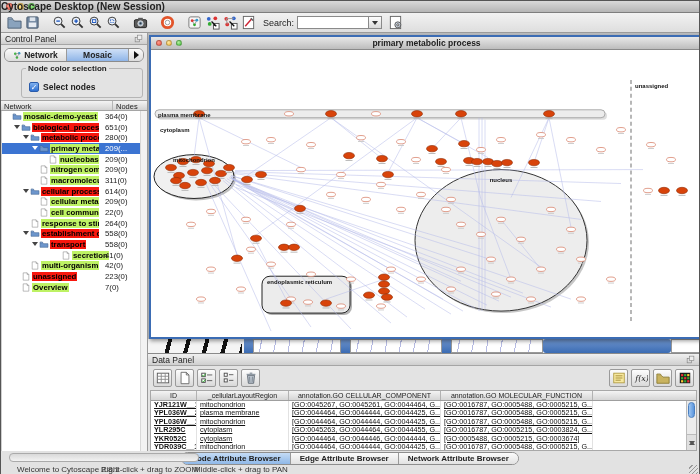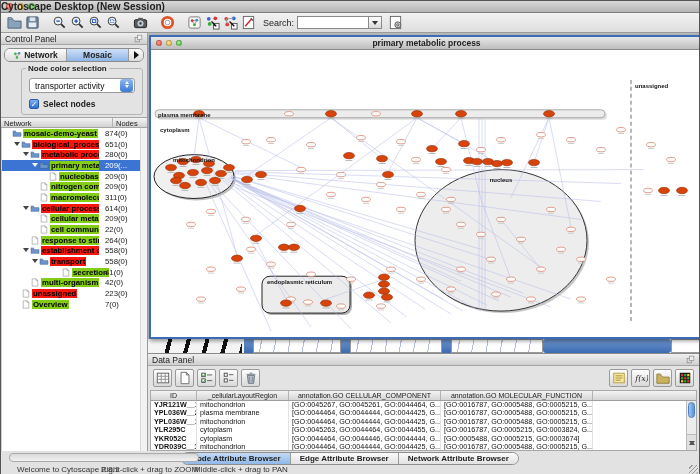--- a/index.html
+++ b/index.html
@@ -65,21 +65,21 @@
   .tree-header .c1 { flex:1; border-right:1px solid #b5b5b5; }
   .tree-header .c2 { width:34px; }
   .tree-wrap { flex:1; background:#fff; position:relative; overflow:hidden; border-left:1px solid #cfcfcf;}
   .tree-row { height:10.7px; display:flex; align-items:center; position:relative; }
   .tree-row.sel { background:#3b74d2; }
   .tri { width:0; height:0; border:3px solid transparent; border-top:4px solid #444; margin:2px 1px 0 0; flex:none; }
   .tree-row.sel .tri { border-top-color:#fff; }
   .tri-spacer { width:7px; flex:none; }
   .t-ic { width:10px; height:9px; flex:none; margin-right:1px; }
   .t-label { font-size:7.8px; font-weight:bold; color:#000; padding:0 1px; white-space:nowrap; overflow:hidden; max-width:76px; line-height:9px; }
-  .t-label.g { background:#84cc16; }
+  .t-label.g { background:#bef264; }
   .t-label.r { background:#f8170e; }
   .t-count { position:absolute; right:8px; font-size:7.8px; color:#222; width:34px; text-align:left; left:103px; background:transparent; white-space:nowrap; }
   .tree-row.sel .t-count { color:#fff; }
   .tree-scroll { position:absolute; right:0; top:0; bottom:0; width:7px; background:#f2f2f2; border-left:1px solid #d8d8d8; }
 
   
   .right-col { flex:1; display:flex; flex-direction:column; }
   .desktop { height:373px; position:relative; background:#b9bcbf; overflow:hidden; }
 
   .iframe { position:absolute; left:1px; top:2px; width:555px; height:304px; border:2px solid #3b6cb4; background:#fff;
@@ -104,21 +104,21 @@
   .data-panel { height:98px; border-top:1px solid #8a8a8a; background:#e3e3e3; display:flex; flex-direction:column; }
   .dp-toolbar { height:24px; display:flex; align-items:center; padding:0 5px; gap:3px; }
   .dp-btn { width:19px; height:18px; border:1px solid #9a9a9a; border-radius:2px; background:linear-gradient(#fdfdfd,#d9d9d9);
             display:flex; align-items:center; justify-content:center; }
   .dp-btn svg { width:14px; height:14px; }
   .dp-spacer { flex:1; }
   .dp-table { flex:1; background:#fff; border-top:1px solid #a8a8a8; position:relative; overflow:hidden; margin:0 2px; border:1px solid #a8a8a8;}
   .dt-head { display:flex; height:10px; background:linear-gradient(#f4f4f4,#d5d5d5); border-bottom:1px solid #9f9f9f; }
   .dt-head div { font-size:7px; color:#222; text-align:center; border-right:1px solid #b2b2b2; overflow:hidden; white-space:nowrap; padding-top:1px;}
   .dt-row { display:flex; height:8.4px; align-items:center; }
-  .dt-row div { font-size:7.2px; color:#111; border-right:1px solid #e2e2e2; overflow:hidden; white-space:nowrap; padding:0 3px; height:100%; line-height:8.4px;}
+  .dt-row div { font-size:7.2px; color:#111; border-right:1px solid #e2e2e2; overflow:hidden; white-space:nowrap; padding:0 3px; height:100%; line-height:8.4px;text-decoration:underline;}
   .dt-row div:first-child { font-weight:bold; }
   .c-id { width:46px; flex:none; }
   .c-reg { width:92px; flex:none; }
   .c-cc { width:152px; flex:none; }
   .c-mf { width:152px; flex:none; }
   .c-rest { flex:1; border-right:none !important; }
   .dt-scroll { position:absolute; top:10px; right:0; bottom:0; width:10px; background:#ececec; border-left:1px solid #bbb; }
   .dt-thumb { position:absolute; top:1px; left:1px; width:7px; height:16px; border-radius:4px; background:linear-gradient(90deg,#9fc6f2,#5a95dd); border:1px solid #4a7fc0;}
   .dt-arrows { position:absolute; bottom:0; left:0; right:0; height:16px; background:#e0e0e0; border-top:1px solid #bbb; }
   .dt-arrows:before { content:""; position:absolute; left:2px; top:3px; border:3px solid transparent; border-bottom:4px solid #555; }
@@ -393,45 +393,38 @@
             </svg>
           <span>Network</span>
         </div>
         <div class="cp-tab sel">
           <span>Mosaic</span>
         </div>
         <div class="cp-tab-arrow"></div>
       </div>
       <div class="groupbox">
         <span class="legend">Node color selection</span>
-        <div class="combo">
-          <span>transporter activity</span>
-          <span class="stepper">
-              <i class="up"></i>
-              <i class="dn"></i>
-            </span>
-        </div>
         <div class="chk-row">
           <span class="chk">✓</span>
           <span class="chk-label">Select nodes</span>
         </div>
       </div>
       <div class="tree-header">
         <div class="c1">Network</div>
         <div class="c2">Nodes</div>
       </div>
       <div class="tree-wrap">
         <div id="tree">
             <div class="tree-row" style="padding-left: 3px;">
               <span class="tri-spacer"></span>
               <svg class="t-ic">
                 <use href="#i-tree-folder"></use>
               </svg>
               <span class="t-label g" style="max-width: 76px;">mosaic-demo-yeast</span>
-              <span class="t-count">874(0)</span>
+              <span class="t-count">364(0)</span>
             </div>
             <div class="tree-row" style="padding-left: 12px;">
               <span class="tri"></span>
               <svg class="t-ic">
                 <use href="#i-tree-folder"></use>
               </svg>
               <span class="t-label r" style="max-width: 67px;">biological_process</span>
               <span class="t-count">651(0)</span>
             </div>
             <div class="tree-row" style="padding-left: 21px;">

